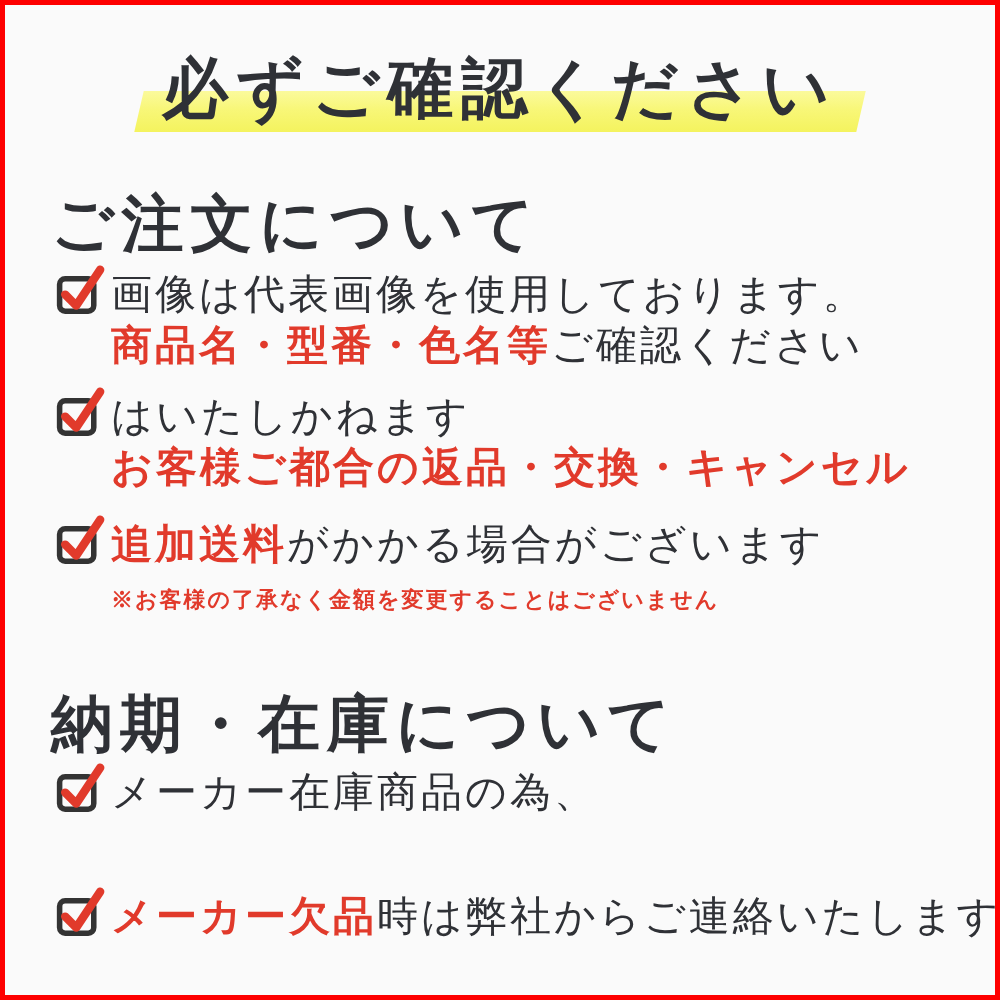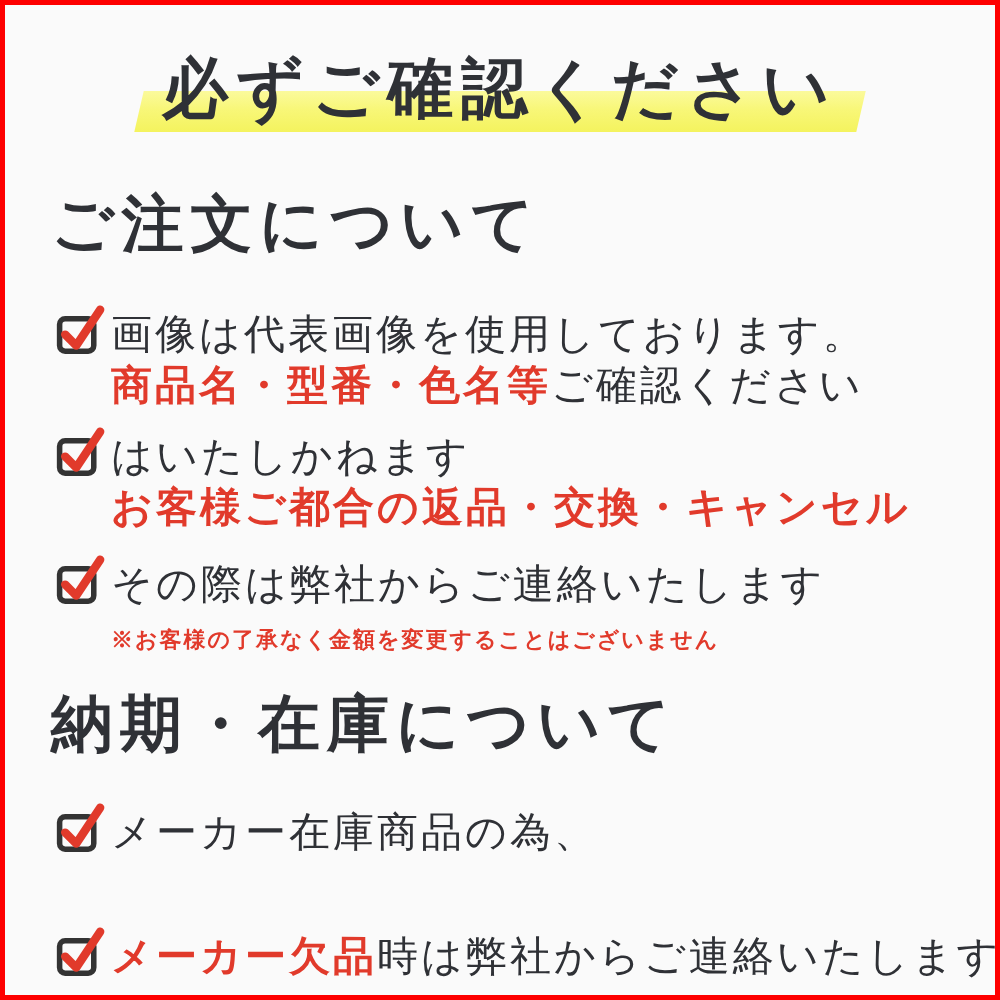--- a/index.html
+++ b/index.html
@@ -27,21 +27,21 @@
     background:linear-gradient(180deg,var(--hl-top) 0%,var(--hl-mid) 45%,var(--hl-bot) 100%);
     transform:skewX(-13deg);z-index:1;
   }
   .heading{
     position:absolute;left:46px;margin:0;font-size:62px;line-height:1;
     font-weight:700;letter-spacing:7px;color:var(--text-dark);z-index:2;
   }
   .heading-1{top:188px;}
   .heading-2{top:688px;}
   .checklist-item{
-    position:absolute;left:50px;display:flex;align-items:flex-start;z-index:2;margin-top:40px;
+    position:absolute;left:50px;display:flex;align-items:flex-start;z-index:2;
   }
   .checkbox-svg{flex:0 0 auto;margin:-6px 8px 0 0;overflow:visible;}
   .item-lines{display:block;}
   .item-line{
     font-size:41px;line-height:51px;letter-spacing:3px;white-space:nowrap;
     color:var(--text-dark);font-weight:500;
   }
   .item-line .em{color:var(--accent);font-weight:700;}
   .item-line.note{font-size:22px;line-height:34px;margin-top:12px;letter-spacing:2px;}
 </style>
@@ -73,21 +73,21 @@
           <div class="item-line"><span class="seg">はいたしかねます</span></div>
           <div class="item-line"><span class="seg em">お客様ご都合の返品・交換・キャンセル</span></div>
         </div>
       </div>
       <div class="checklist-item" style="top: 514px;">
         <svg class="checkbox-svg" width="48" height="52" viewBox="0 0 52 56" aria-hidden="true">
           <rect x="5" y="17" width="37" height="35" rx="6" fill="none" stroke="var(--checkbox)" stroke-width="6"></rect>
           <path d="M11 34 L23 46 L49 7" fill="none" stroke="var(--accent)" stroke-width="9" stroke-linecap="round" stroke-linejoin="round"></path>
         </svg>
         <div class="item-lines">
-          <div class="item-line"><span class="seg">その際は弊社からご連絡いたします</span></div>
+          <div class="item-line"><span class="seg em">追加送料</span><span class="seg">がかかる場合がございます</span></div>
           <div class="item-line note"><span class="seg em">※お客様の了承なく金額を変更することはございません</span></div>
         </div>
       </div>
     </div>
 
   <h2 class="heading heading-2">納期・在庫について</h2>
   <div>
       <div class="checklist-item" style="top: 762px;">
         <svg class="checkbox-svg" width="48" height="52" viewBox="0 0 52 56" aria-hidden="true">
           <rect x="5" y="17" width="37" height="35" rx="6" fill="none" stroke="var(--checkbox)" stroke-width="6"></rect>

